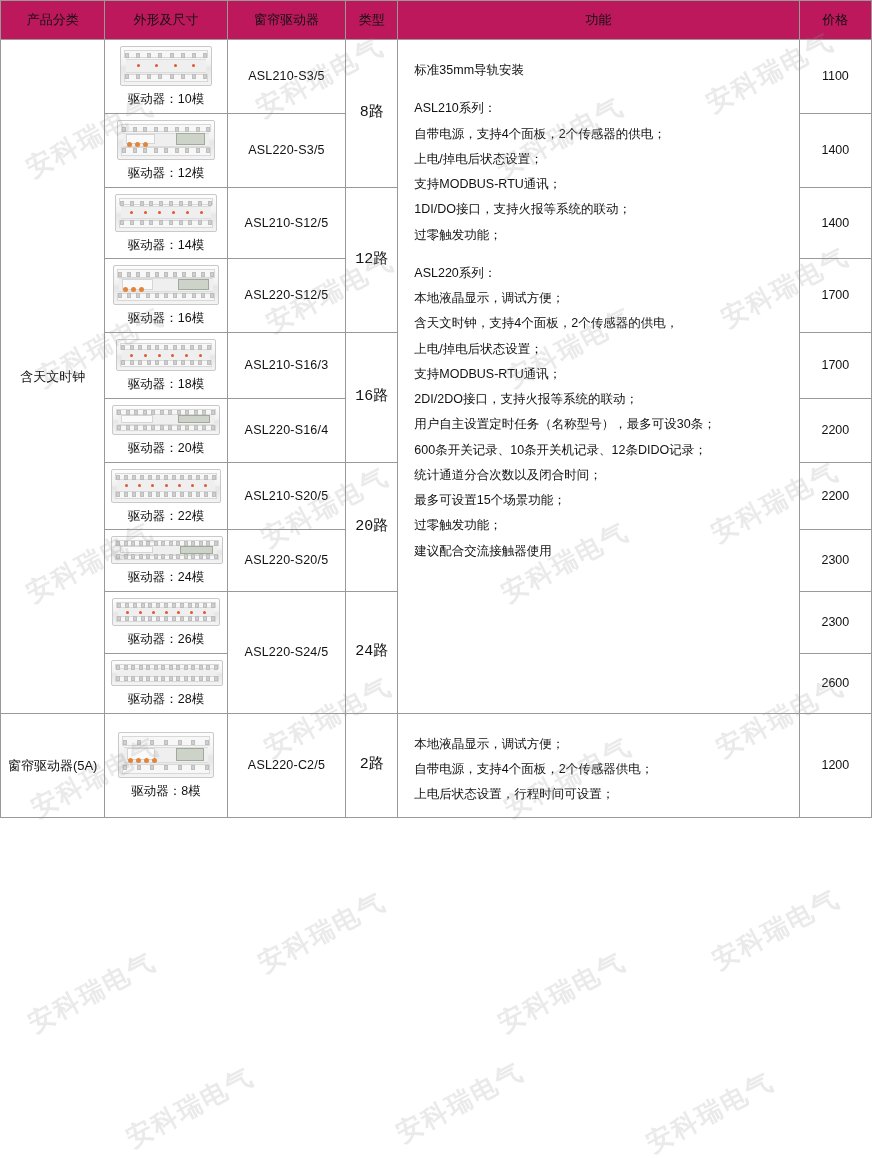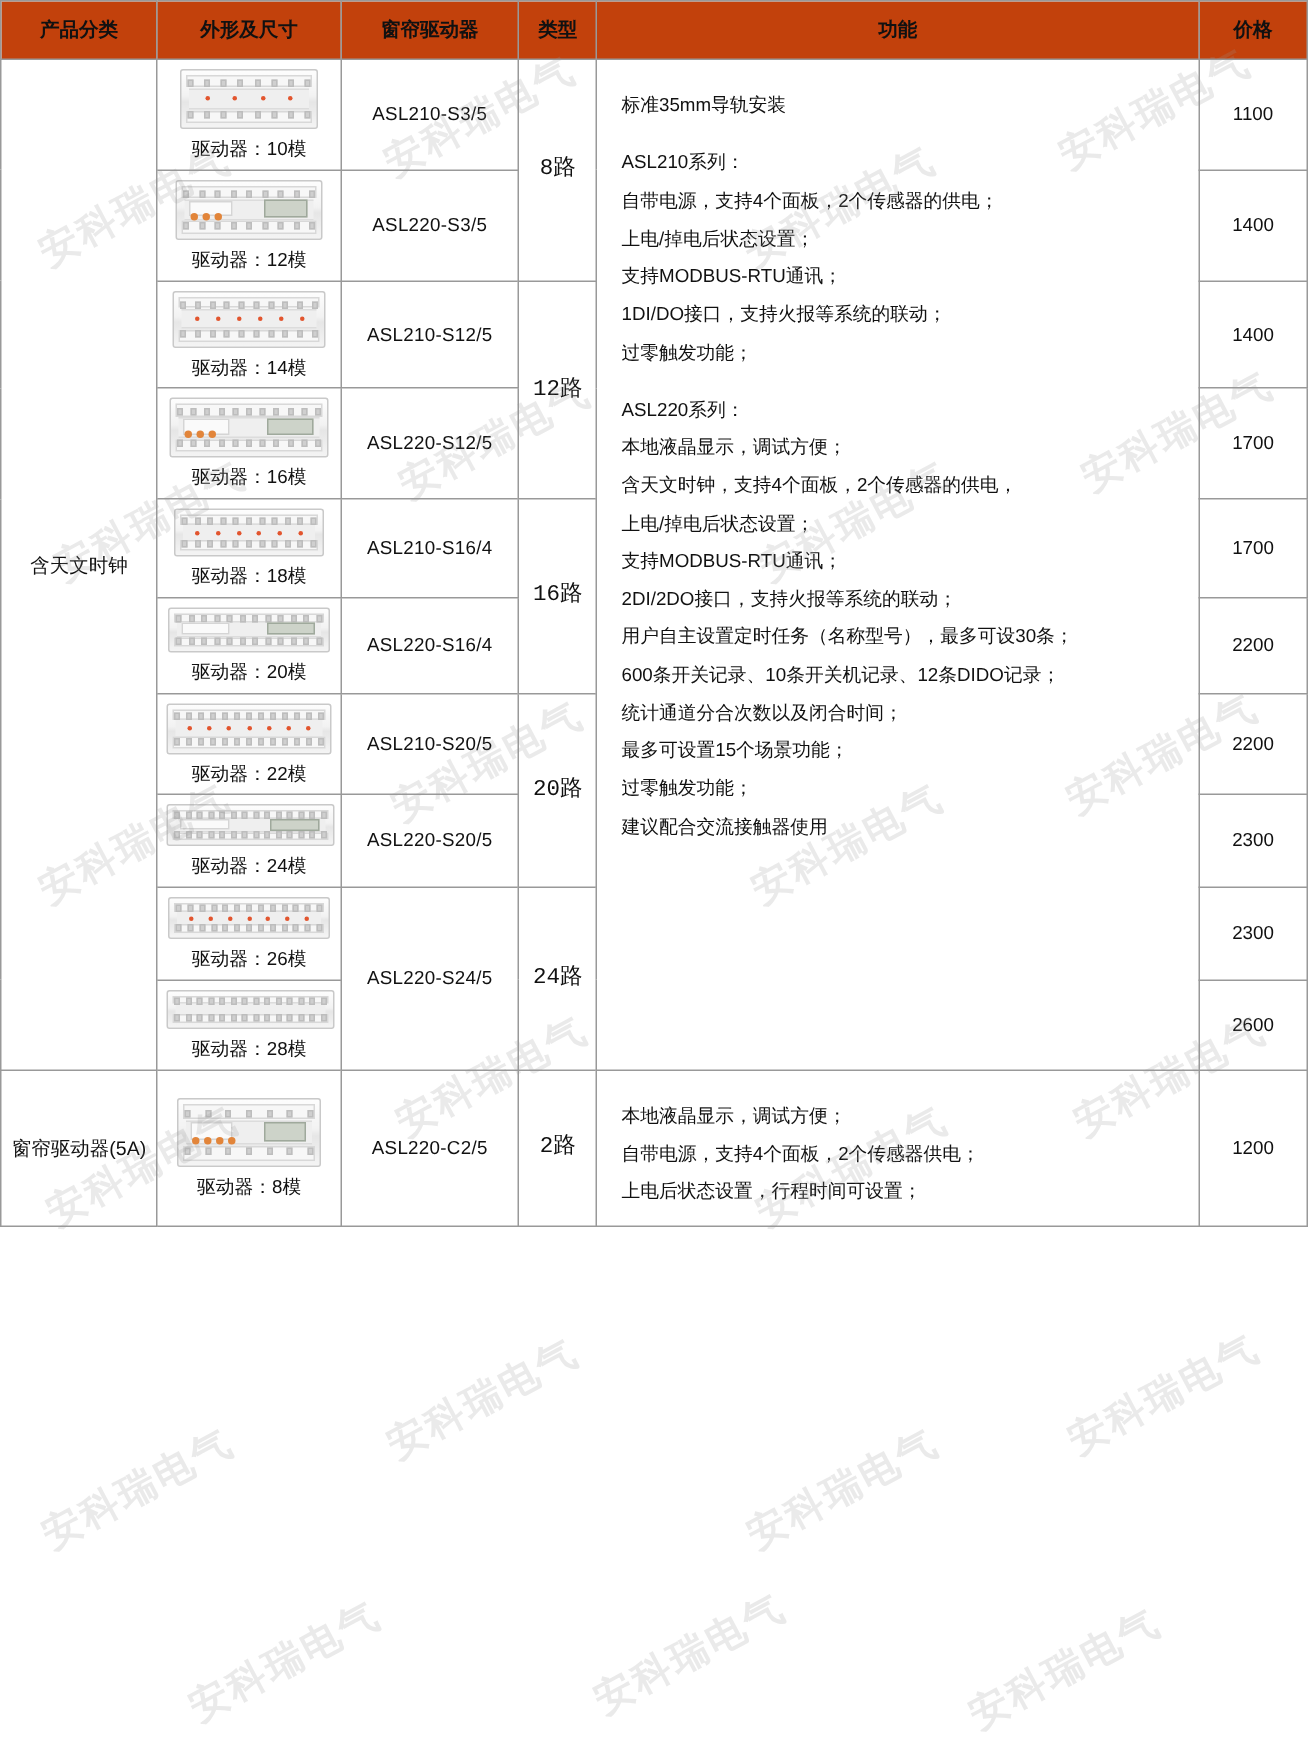--- a/index.html
+++ b/index.html
@@ -45,22 +45,22 @@
     border:1px solid #999;
     vertical-align:middle;
     text-align:center;
     font-size:12.5px;
     padding:2px 4px;
     line-height:1.5;
   }
   thead th{
     height:34px;
     font-size:13px;
-    font-weight:bold;
-    background:#c2410c;
+    font-weight:normal;
+    background:#be185d;
   }
   col.c-cat{width:104px;}
   col.c-img{width:122px;}
   col.c-model{width:118px;}
   col.c-type{width:52px;}
   col.c-func{width:400px;}
   col.c-price{width:72px;}
 
   .cat-cell{
     font-size:13px;
@@ -444,21 +444,21 @@
                   <i></i>
                   <i></i>
                   <i></i>
                   <i></i>
                   <i></i>
                 </div>
             </div>
             <div class="cap">驱动器：18模</div>
           </div>
         </td>
-        <td class="model-cell">ASL210-S16/4</td>
+        <td class="model-cell">ASL210-S16/3</td>
         <td class="type-cell" rowspan="2">16路</td>
         <td class="price-cell">1700</td>
       </tr>
 
       <tr>
         <td class="img-cell">
           <div class="prod">
             <div class="dev" style="width:108px;height:30px;">
               <div class="top-strip"></div>
                 <div class="mid"></div>

